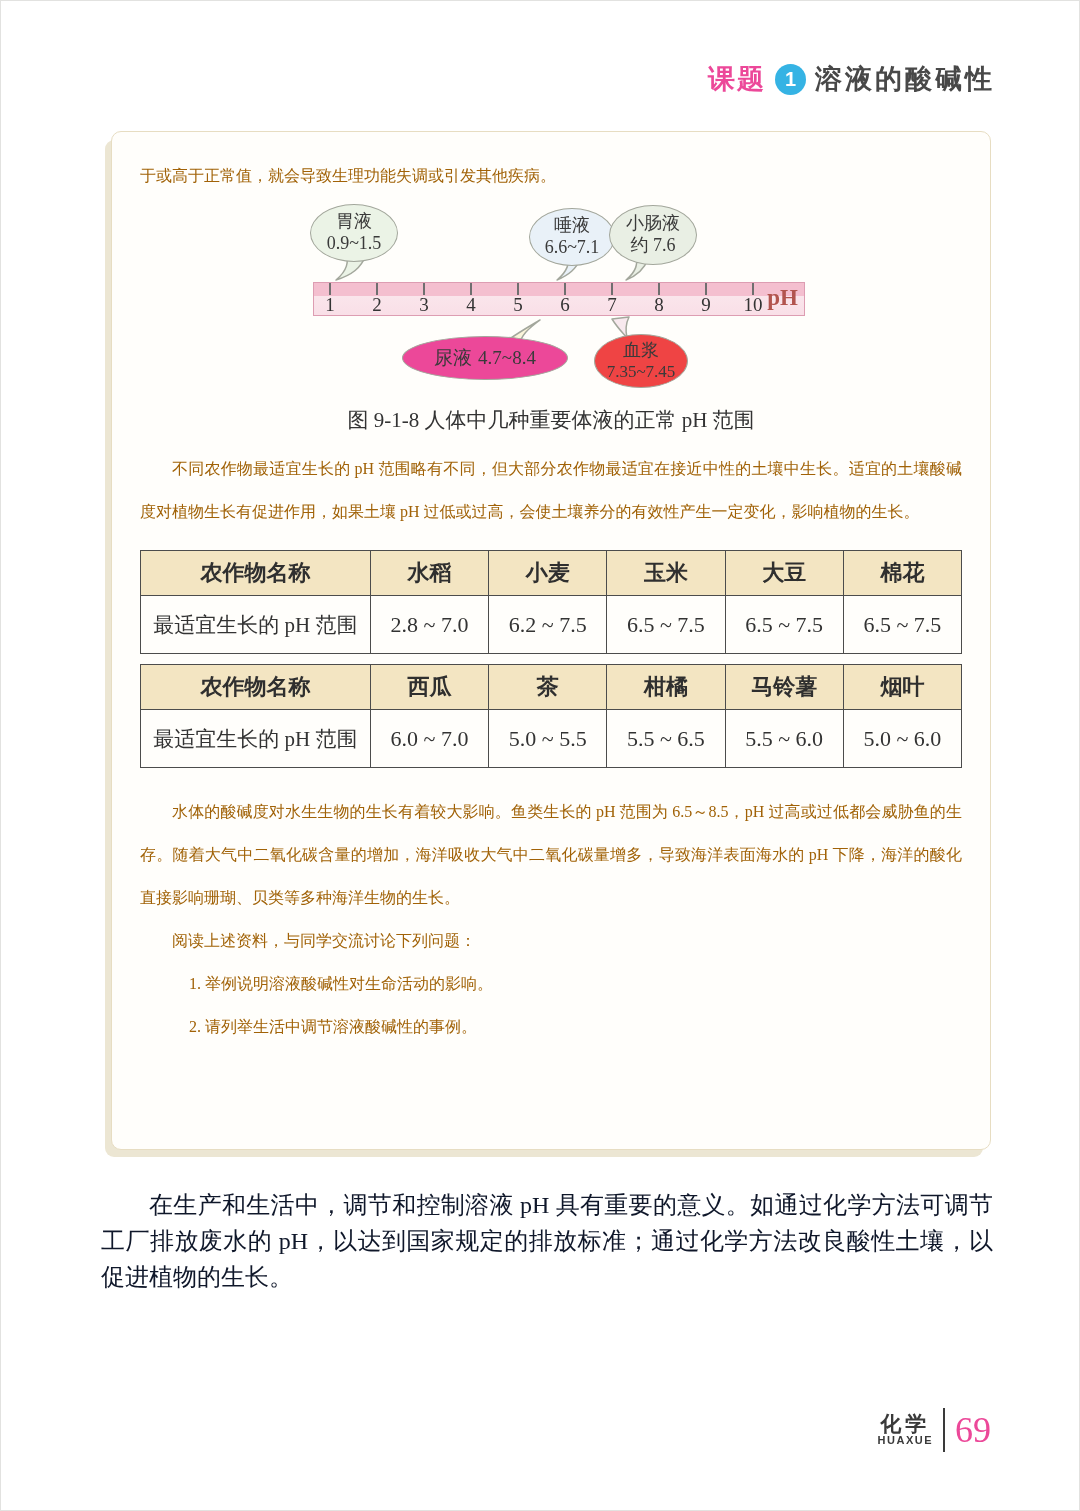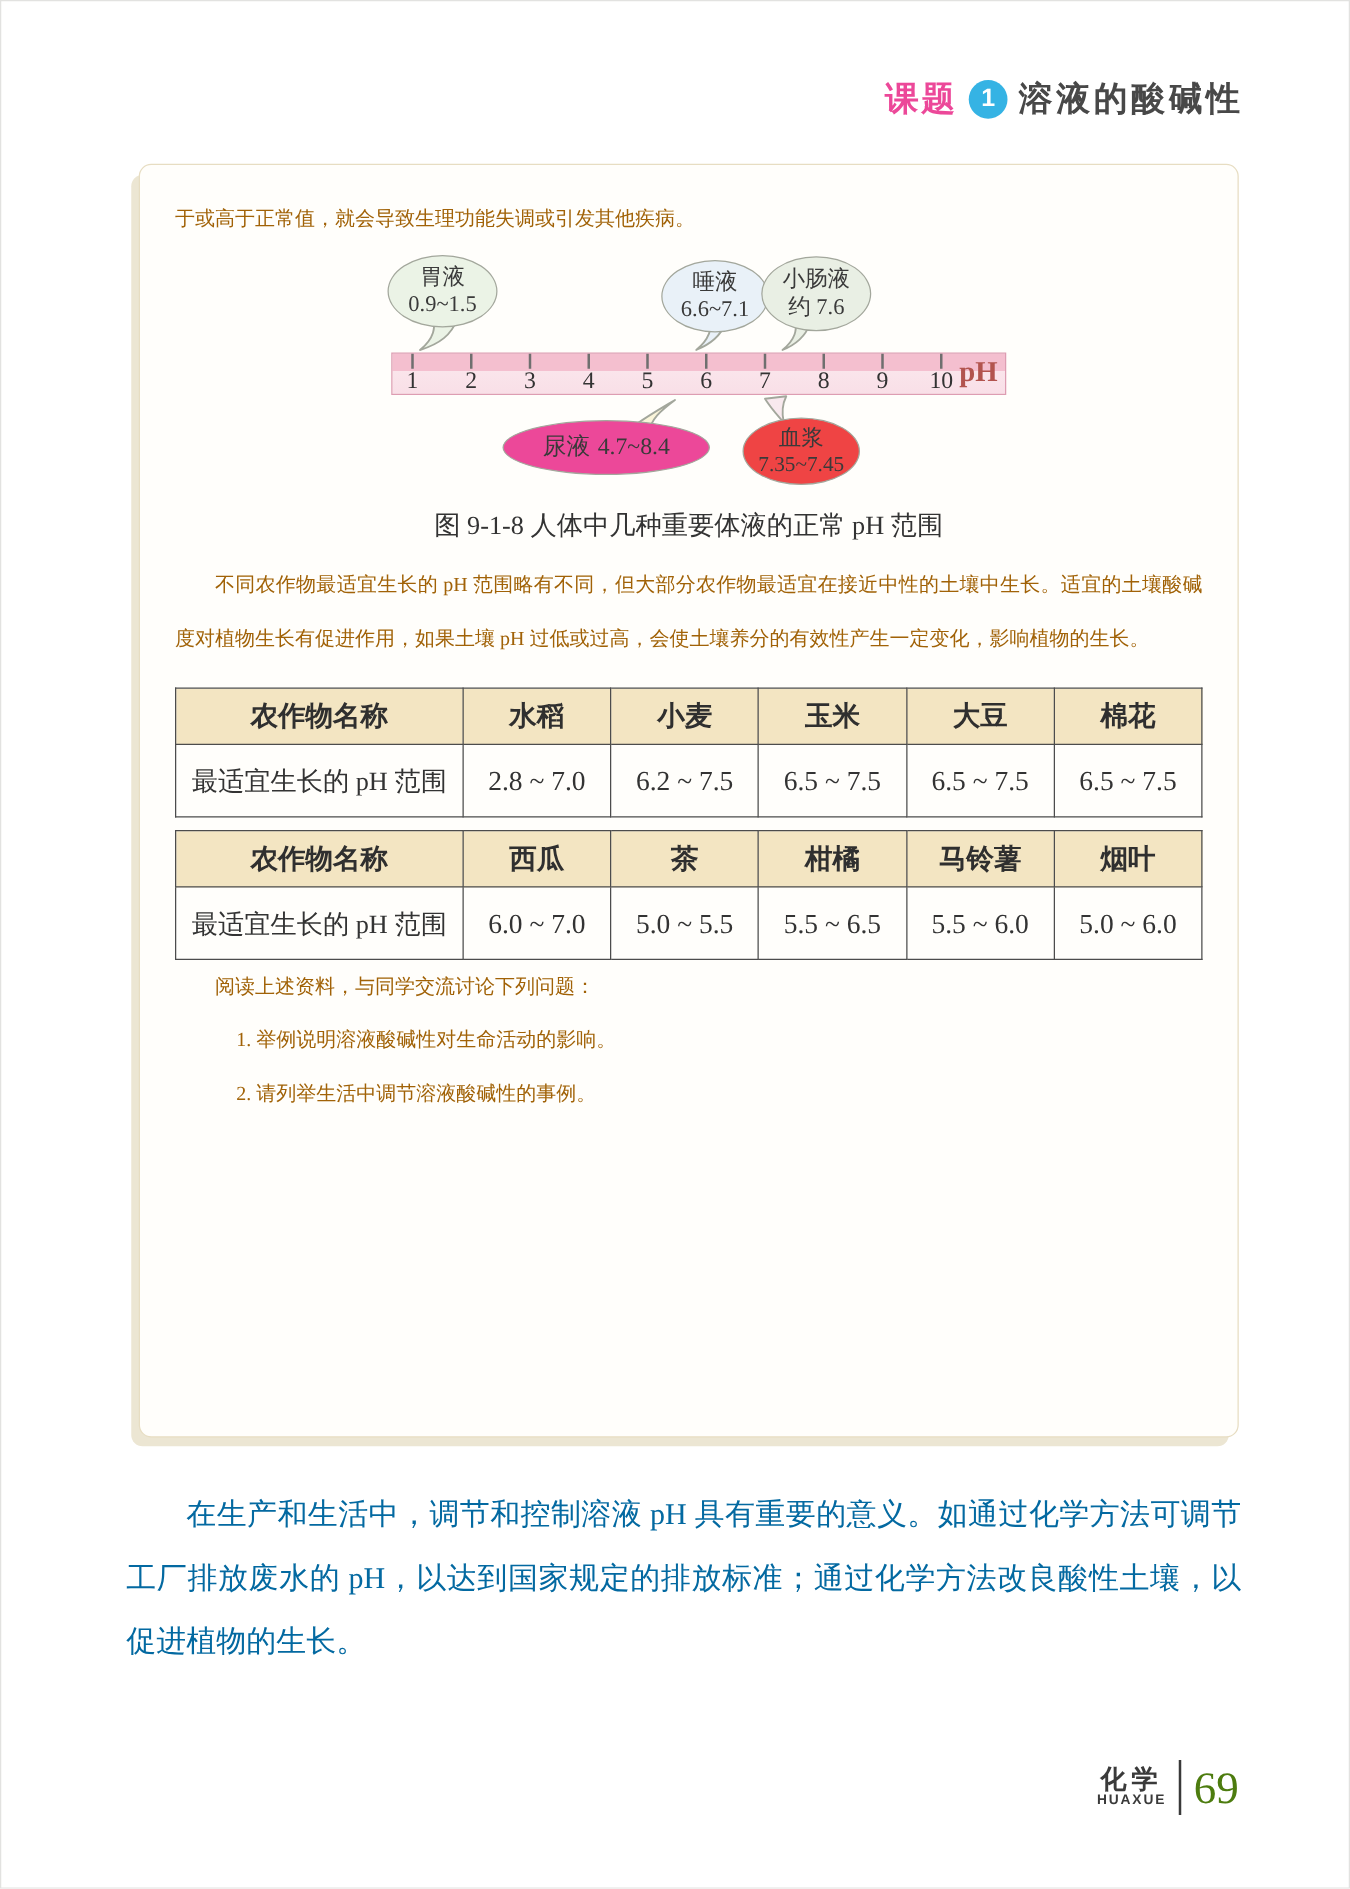--- a/index.html
+++ b/index.html
@@ -88,39 +88,39 @@
   table.crop td.rowlabel { font-size:21px; }
   table.crop col.c0 { width:28%; }
   table.crop col.cn { width:14.4%; }
 
   .para-water { margin-top:22px; }
   .q-item { padding-left:49px; }
 
   
   .closing {
     position:absolute; left:100px; top:1186px; width:892px;
-    font-size:24px; line-height:51px; text-align:justify; text-indent:2em; color:#0369a1;
+    font-size:24px; line-height:36px; text-align:justify; text-indent:2em; color:#0f172a;
   }
 
   
   .pfoot {
     position:absolute; right:88px; bottom:58px;
     display:flex; align-items:center; gap:10px;
   }
   .pfoot .subj { text-align:center; line-height:1.05; }
   .pfoot .subj .cn {
     display:block; font-size:21px; font-weight:bold; color:#3a3a3a; letter-spacing:4px;
     font-family:"Liberation Sans","DejaVu Sans",sans-serif;
   }
   .pfoot .subj .py {
     display:block; font-size:11px; font-weight:bold; color:#3a3a3a; letter-spacing:1.5px;
     font-family:"Liberation Sans","DejaVu Sans",sans-serif;
   }
   .pfoot .bar { width:2px; height:44px; background:#3a3a3a; }
-  .pfoot .num { font-size:36px; color:#4d7c0f; font-family:"Liberation Serif","DejaVu Serif",serif; }
+  .pfoot .num { font-size:36px; color:#ec4899; font-family:"Liberation Serif","DejaVu Serif",serif; }
 </style>
 </head>
 <body>
 
 <div class="page">
 
   <div class="hdr">
     <span class="topic-label">课题</span>
     <span class="topic-num">1</span>
     <span class="topic-title">溶液的酸碱性</span>
@@ -266,20 +266,21 @@
           <td class="rowlabel">最适宜生长的 pH 范围</td>
           <td>6.0 ~ 7.0</td>
           <td>5.0 ~ 5.5</td>
           <td>5.5 ~ 6.5</td>
           <td>5.5 ~ 6.0</td>
           <td>5.0 ~ 6.0</td>
         </tr>
       </tbody>
     </table>
 
+    <p class="bodytext indent para-water">水体的酸碱度对水生生物的生长有着较大影响。鱼类生长的 pH 范围为 6.5～8.5，pH 过高或过低都会威胁鱼的生存。随着大气中二氧化碳含量的增加，海洋吸收大气中二氧化碳量增多，导致海洋表面海水的 pH 下降，海洋的酸化直接影响珊瑚、贝类等多种海洋生物的生长。</p>
 
     <p class="bodytext indent">阅读上述资料，与同学交流讨论下列问题：</p>
     <p class="bodytext q-item">1. 举例说明溶液酸碱性对生命活动的影响。</p>
     <p class="bodytext q-item">2. 请列举生活中调节溶液酸碱性的事例。</p>
   </div>
 
   <p class="closing">在生产和生活中，调节和控制溶液 pH 具有重要的意义。如通过化学方法可调节工厂排放废水的 pH，以达到国家规定的排放标准；通过化学方法改良酸性土壤，以促进植物的生长。</p>
 
   <div class="pfoot">
     <span class="subj">

